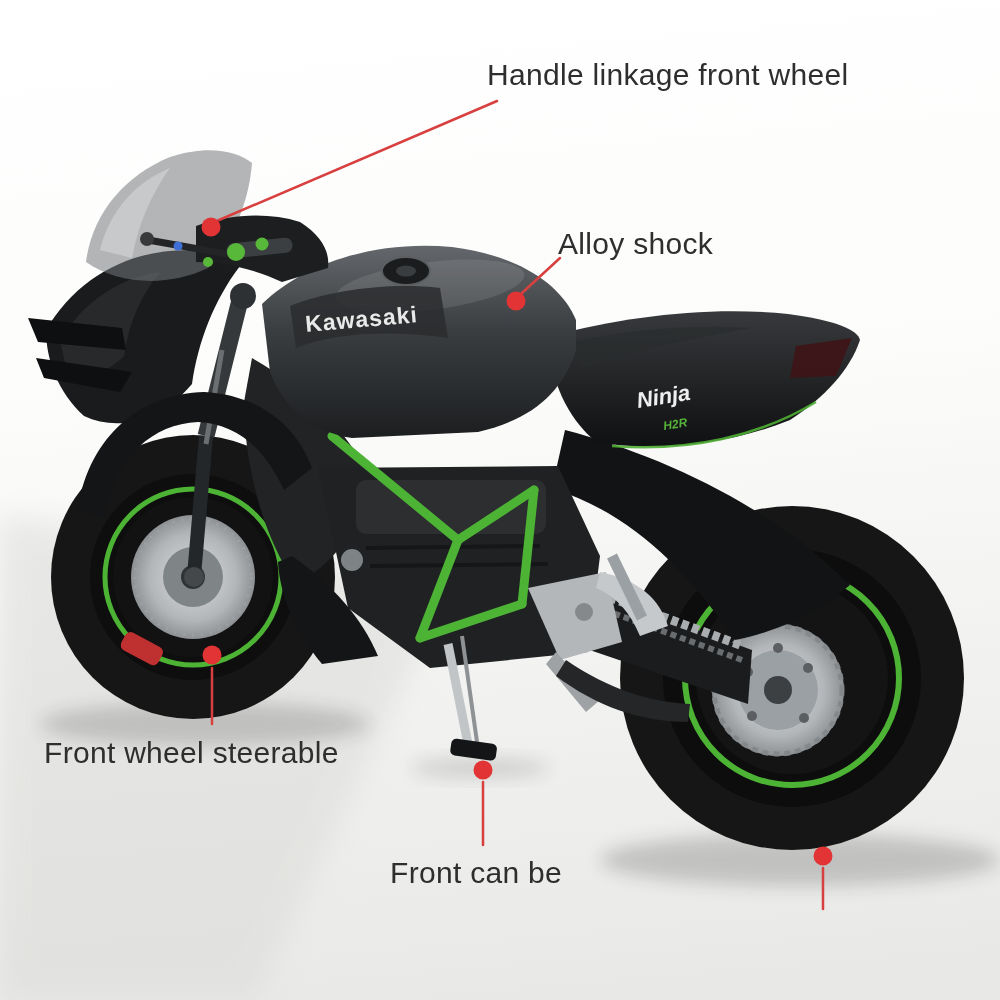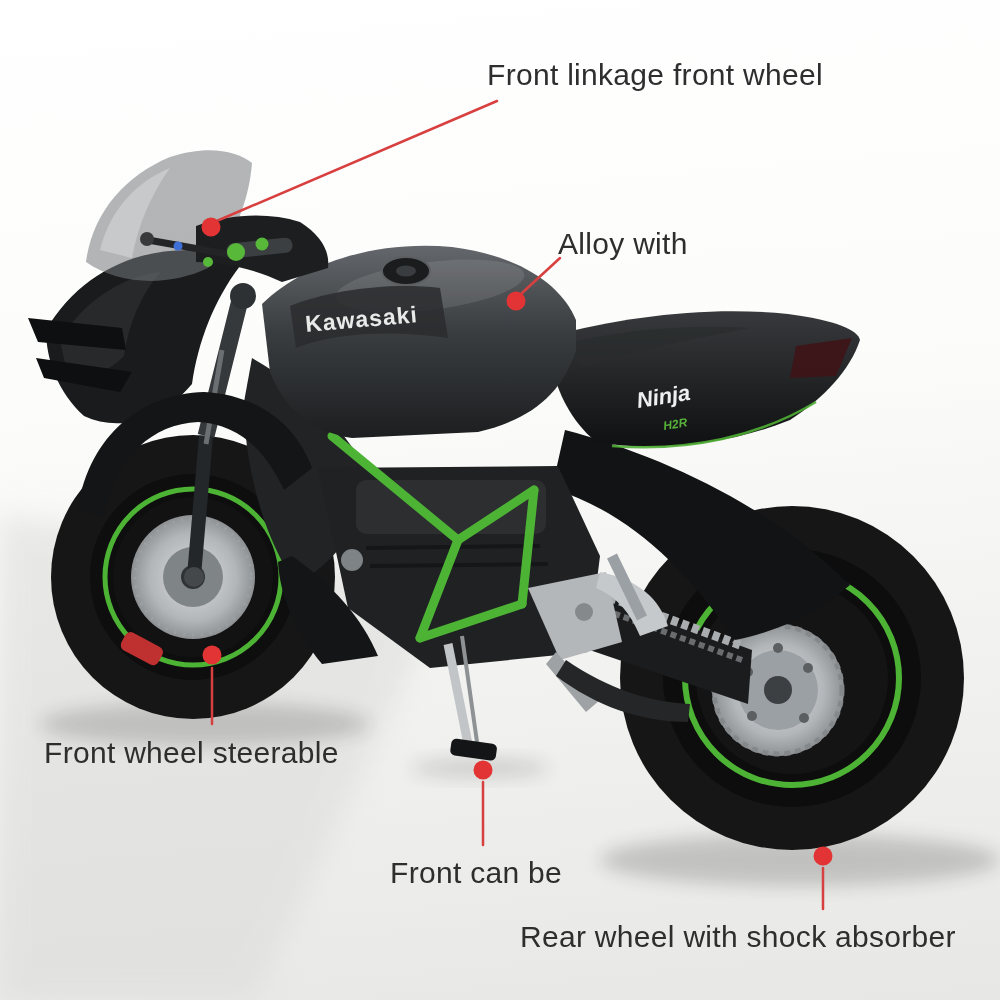--- a/index.html
+++ b/index.html
@@ -202,28 +202,25 @@
     <g fill="#e23434">
       <circle cx="211" cy="227" r="9.5"></circle>
       <circle cx="516" cy="301" r="9.5"></circle>
       <circle cx="212" cy="655" r="9.5"></circle>
       <circle cx="483" cy="770" r="9.5"></circle>
       <circle cx="823" cy="856" r="9.5"></circle>
     </g>
   </svg>
 
   <div class="ann-label" id="ann-handle">
-    <span>Front linkage front wheel</span>
+    <span>Handle linkage front wheel</span>
   </div>
   <div class="ann-label" id="ann-alloy">
-    <span>Alloy with</span>
+    <span>Alloy shock</span>
   </div>
   <div class="ann-label" id="ann-front">
     <span>Front wheel steerable</span>
   </div>
   <div class="ann-label" id="ann-stages">
     <span>Front can be</span>
   </div>
-  <div class="ann-label" id="ann-rear">
-    <span>Rear wheel with shock absorber</span>
-  </div>
 
 </div>
 
 </body></html>

